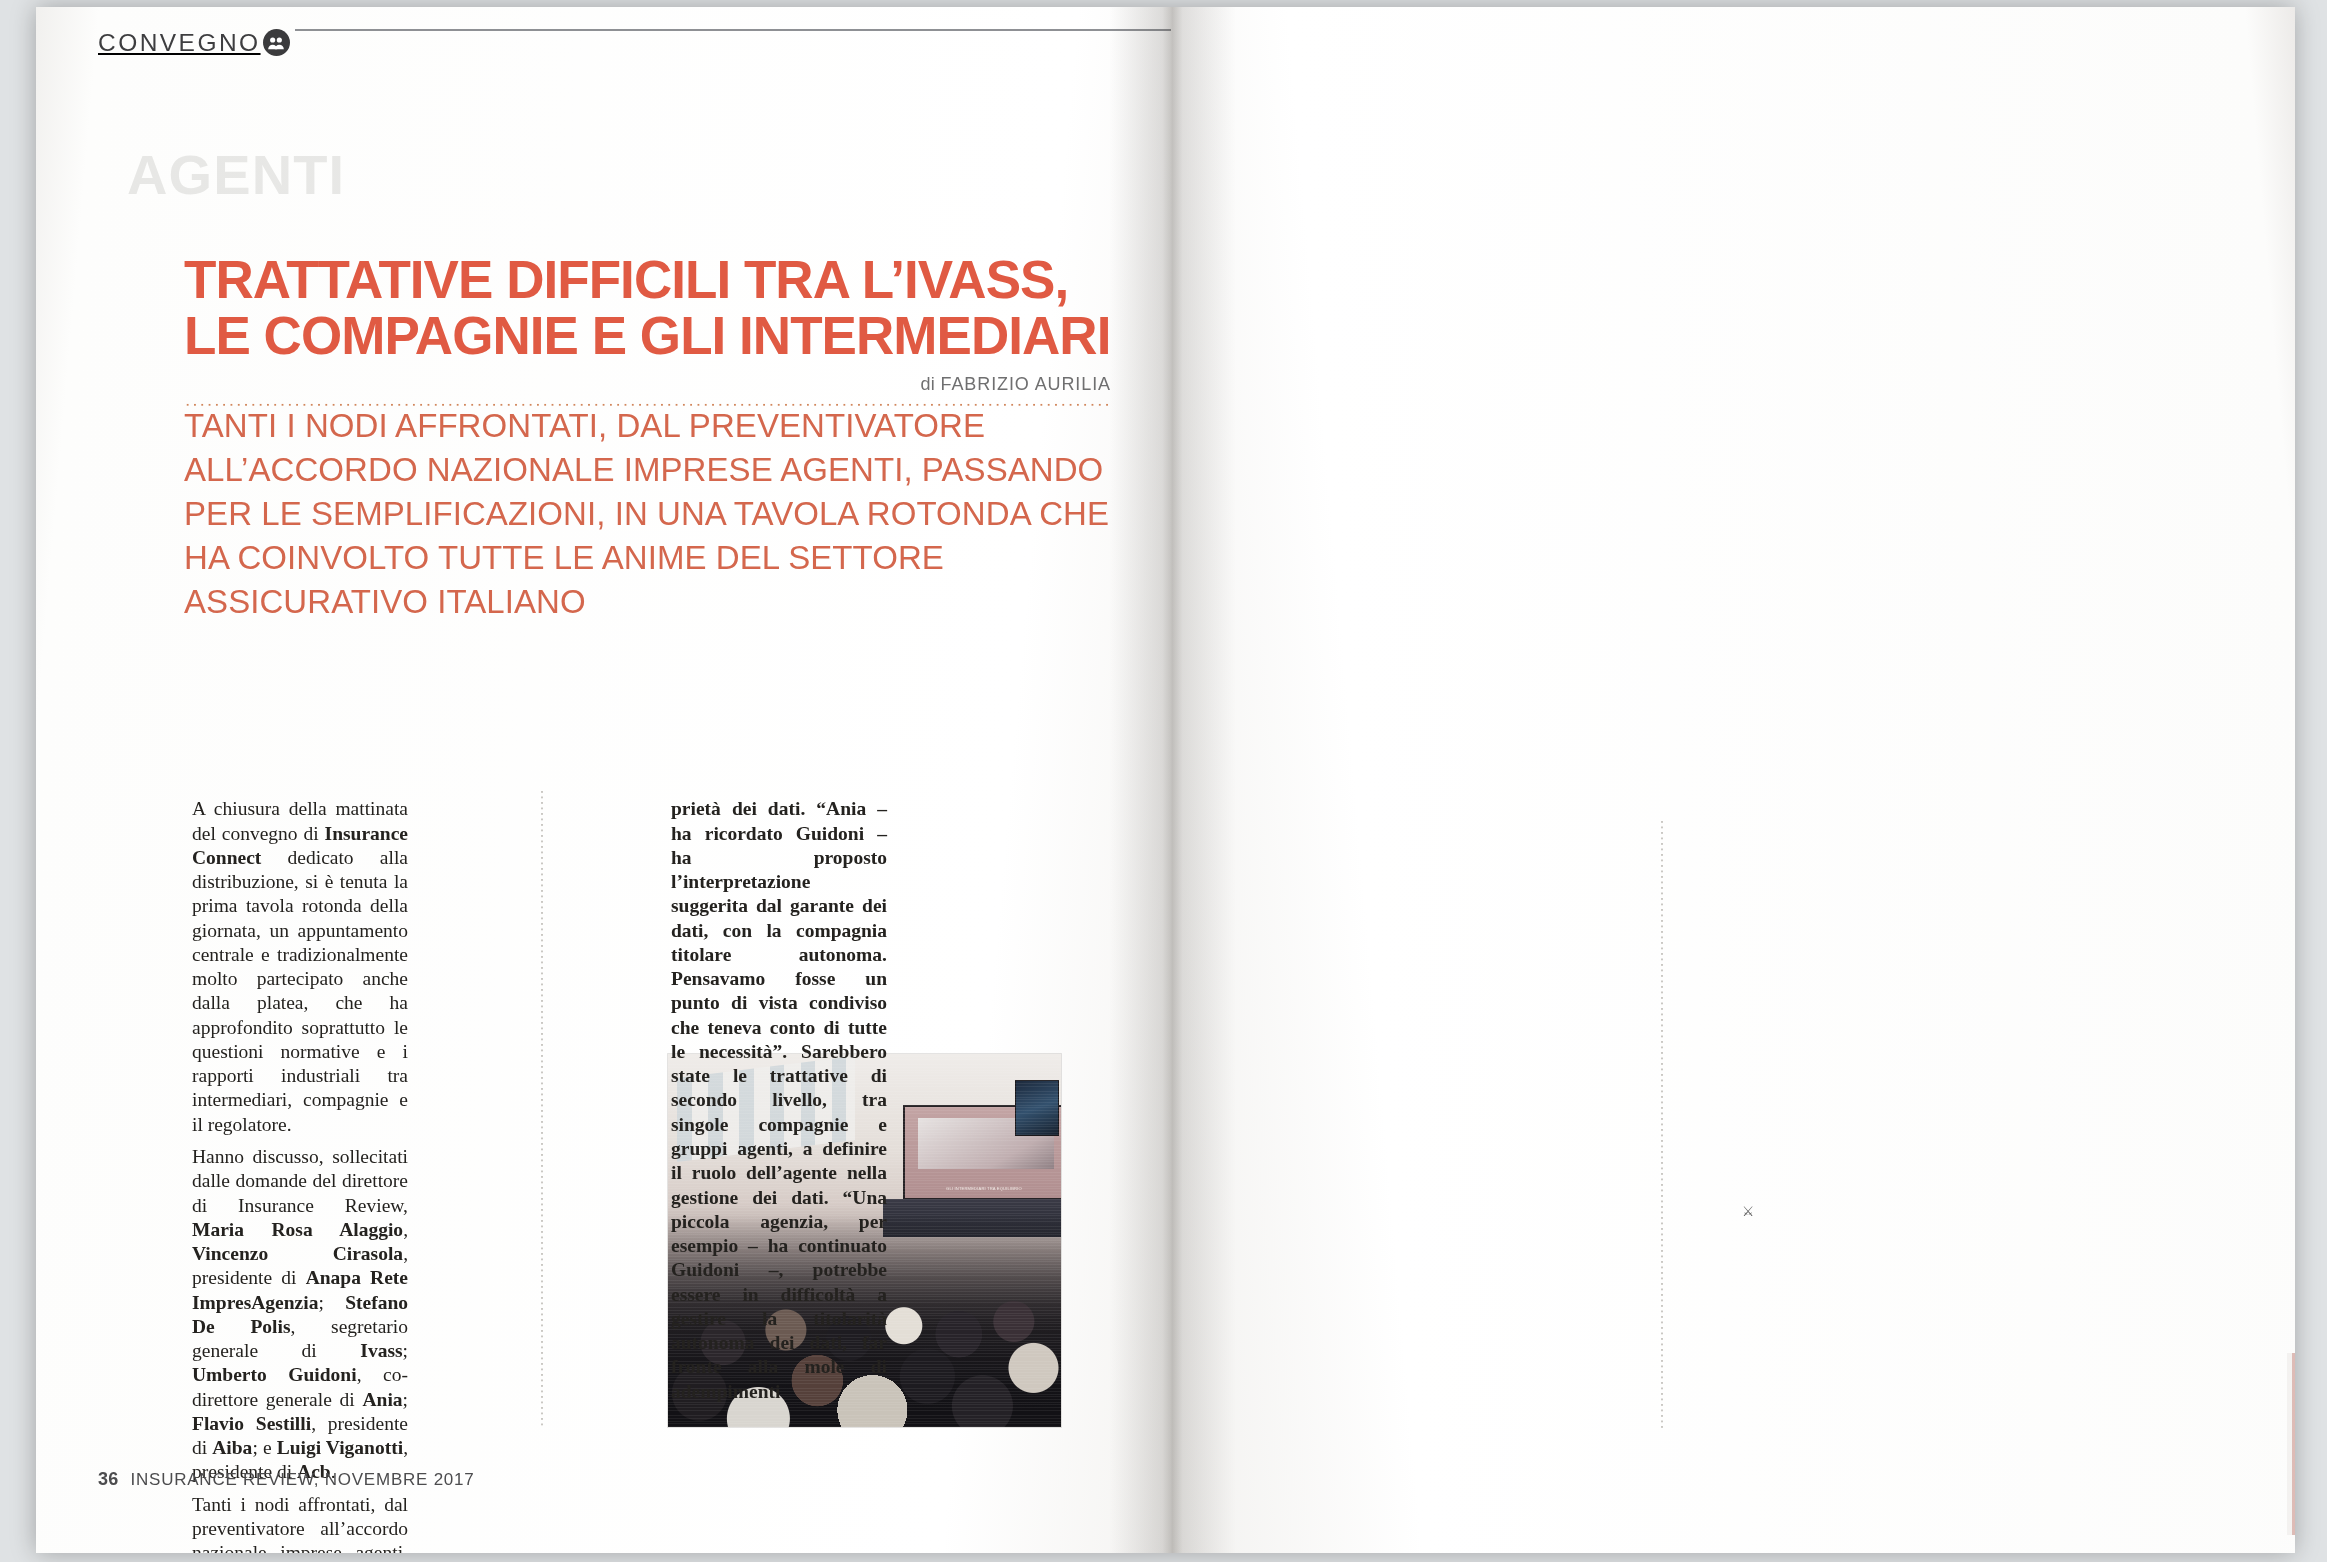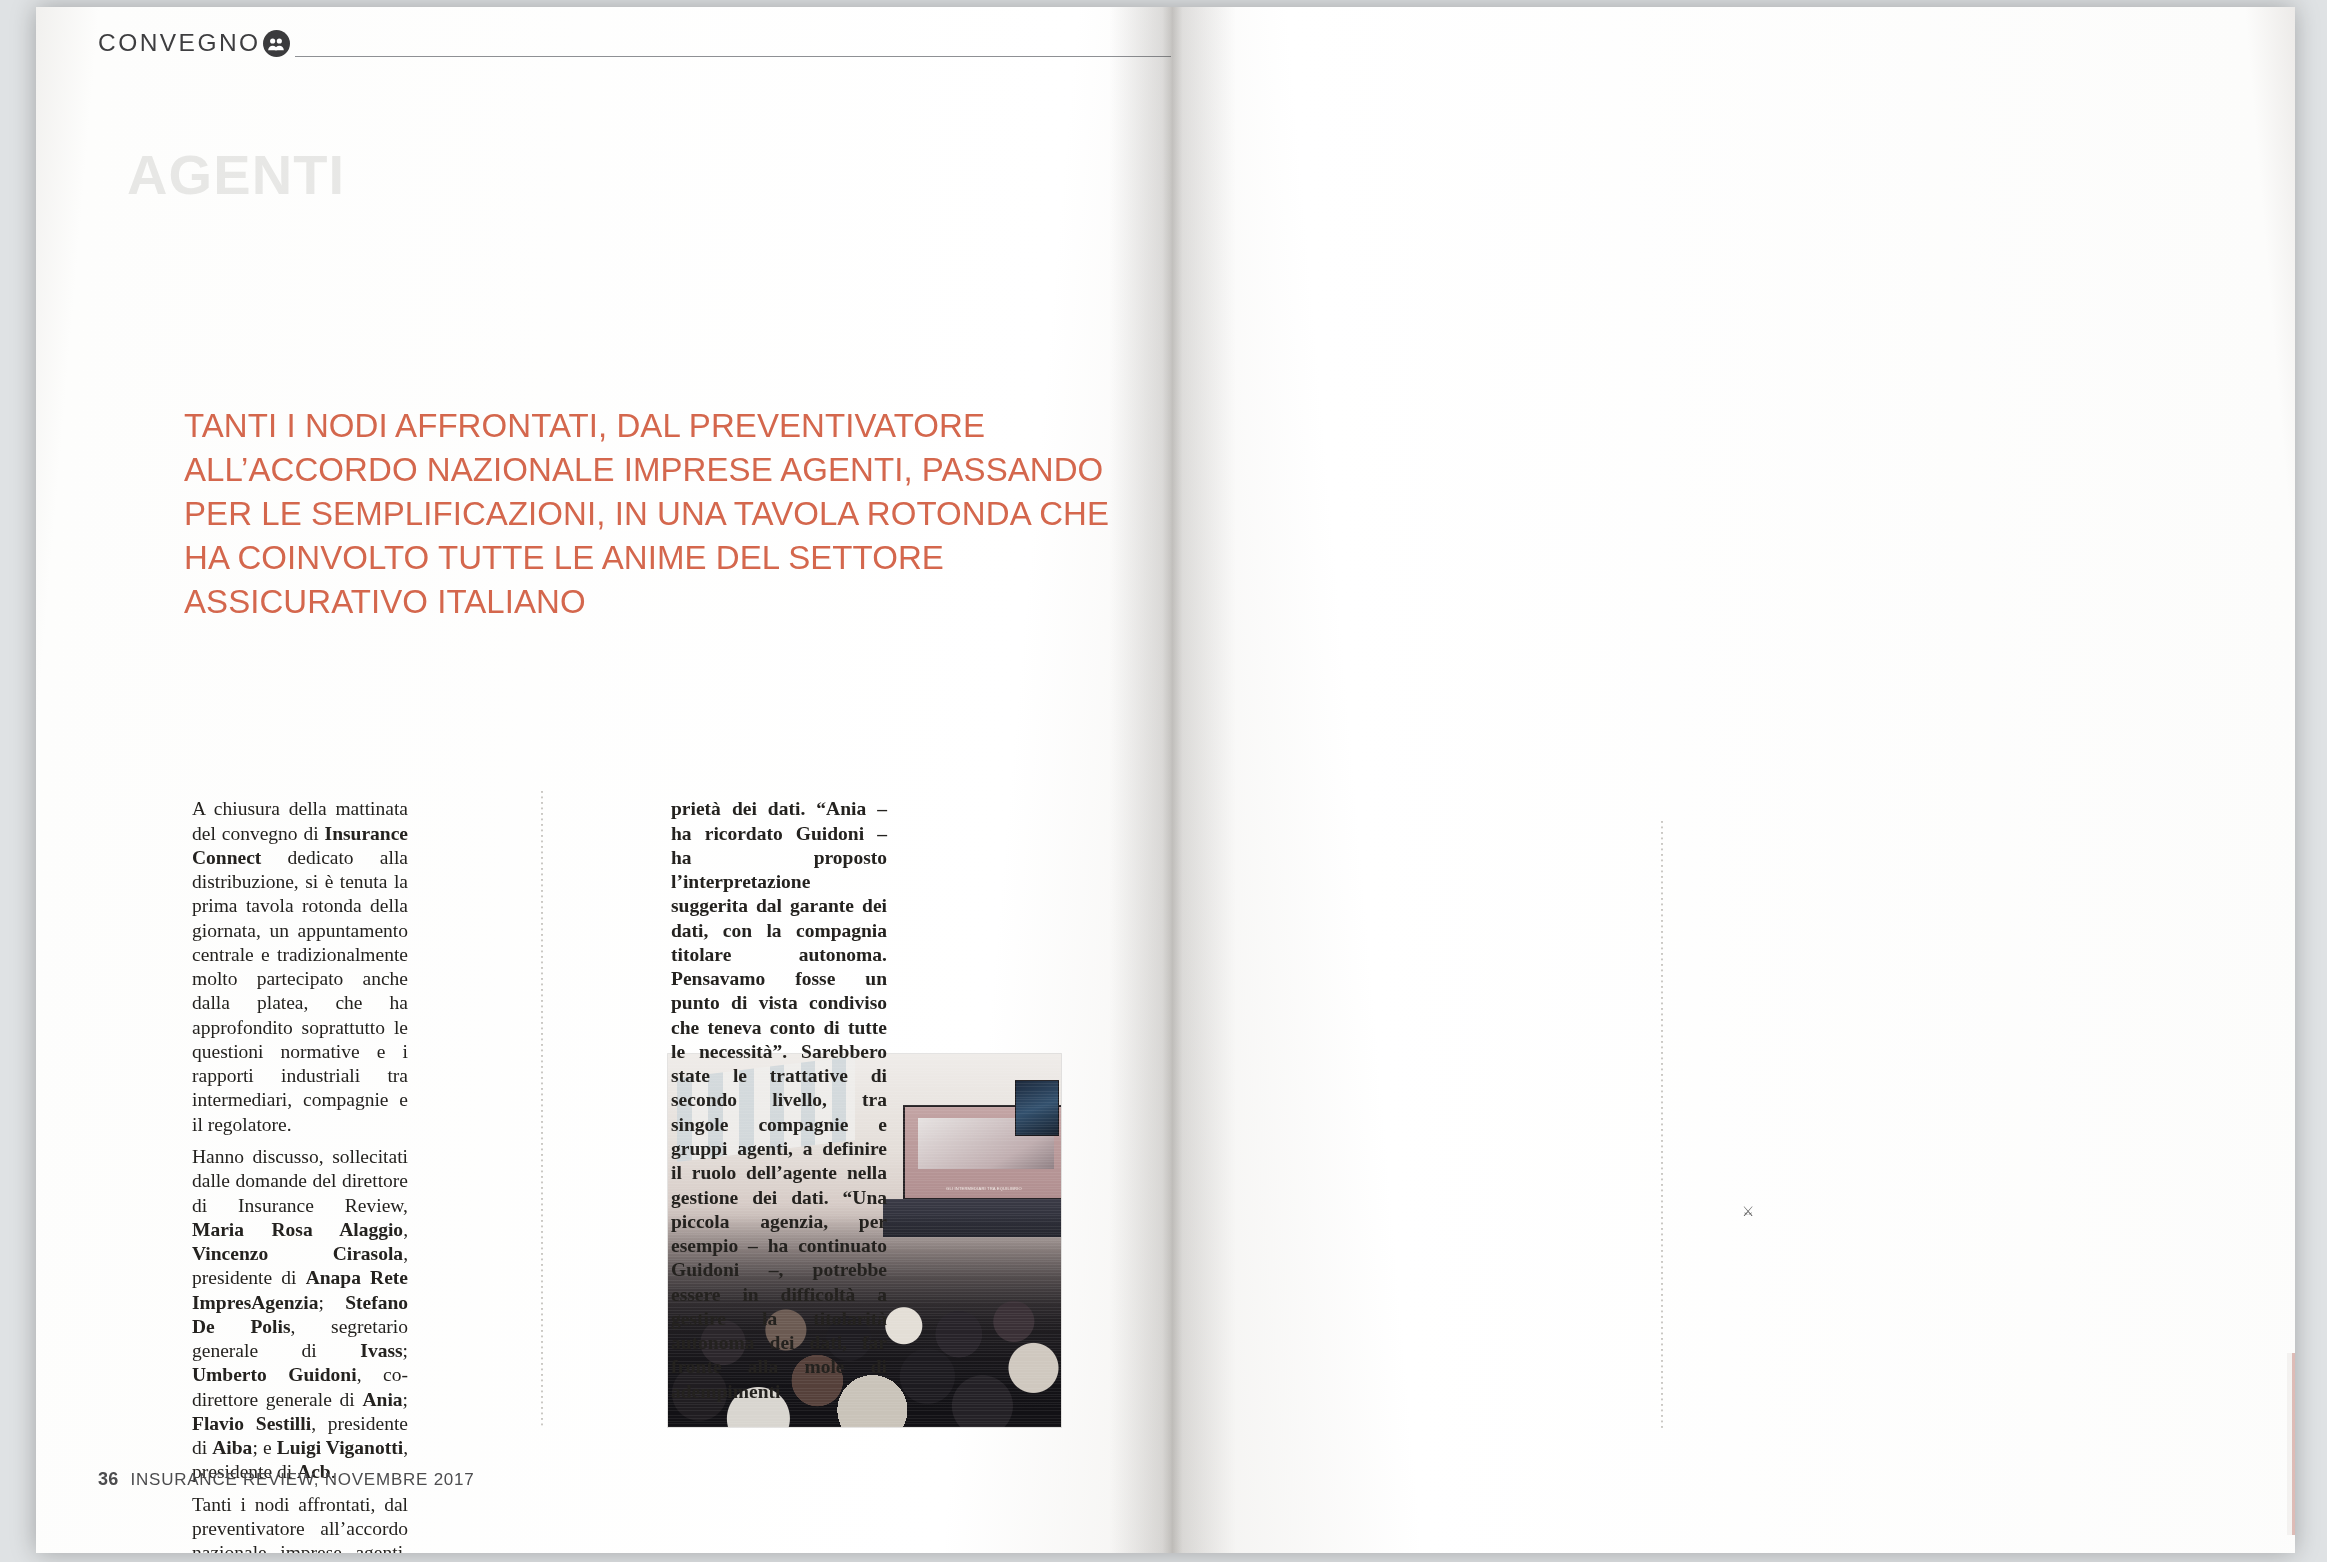--- a/index.html
+++ b/index.html
@@ -45,22 +45,23 @@
   }
   
   .ghost{
     position:absolute;color:rgba(120,118,112,.16);
     font-family:"Liberation Sans", sans-serif;font-weight:700;
     letter-spacing:.02em;pointer-events:none;user-select:none;
   }
 
   
   .runhead{
-    position:absolute;left:62px;top:22px;display:flex;align-items:flex-end;gap:2px;width:1246px;
+    position:absolute;left:62px;top:22px;display:flex;align-items:flex-start;gap:2px;width:1246px;
     z-index:30;
+    text-decoration:underline;
   }
   .runhead .kicker{
     font-family:"Liberation Sans", sans-serif;
     font-size:24.5px;letter-spacing:.10em;color:#3e3e40;font-weight:400;
     white-space:nowrap;
   }
   .runhead .badge{
     width:27px;height:27px;border-radius:50%;background:#3b3b3d;
     display:flex;align-items:center;justify-content:center;flex:0 0 auto;
   }
@@ -222,20 +223,31 @@
         <svg width="20" height="20" viewBox="0 0 24 24" aria-hidden="true">
           <circle cx="8" cy="8.4" r="3.1" fill="#ffffff"></circle>
           <circle cx="16" cy="8.4" r="3.1" fill="#ffffff"></circle>
           <path d="M2.6 19.4c0-3.3 2.5-5.4 5.4-5.4s5.4 2.1 5.4 5.4z" fill="#ffffff"></path>
           <path d="M10.6 19.4c0-3.3 2.5-5.4 5.4-5.4s5.4 2.1 5.4 5.4z" fill="#ffffff"></path>
         </svg>
       </span>
       <span class="rule"></span>
     </div>
 
+    <div class="headline">
+      <h1>
+        <span class="l1">TRATTATIVE DIFFICILI TRA L’IVASS,</span>
+        <span class="l2">LE COMPAGNIE E GLI INTERMEDIARI</span>
+      </h1>
+      <div class="byline">
+        <span class="di">di</span>
+        <span class="who">FABRIZIO AURILIA</span>
+      </div>
+      <div class="dotrule"></div>
+    </div>
 
     <div class="deck">TANTI I NODI AFFRONTATI, DAL PREVENTIVATORE ALL’ACCORDO NAZIONALE IMPRESE AGENTI, PASSANDO PER LE SEMPLIFICAZIONI, IN UNA TAVOLA ROTONDA CHE HA COINVOLTO TUTTE LE ANIME DEL SETTORE ASSICURATIVO ITALIANO</div>
 
     <div class="col" id="lcol1">
       <div>
           <p>A chiusura della mattinata del convegno di <b>Insurance Connect</b> dedicato alla distribuzione, si è tenuta la prima tavola rotonda della giornata, un appuntamento centrale e tradizionalmente molto partecipato anche dalla platea, che ha approfondito soprattutto le questioni normative e i rapporti industriali tra intermediari, compagnie e il regolatore.</p>
           <p>Hanno discusso, sollecitati dalle domande del direttore di Insurance Review, <b>Maria Rosa Alaggio</b>, <b>Vincenzo Cirasola</b>, presidente di <b>Anapa Rete ImpresAgenzia</b>; <b>Stefano De Polis</b>, segretario generale di <b>Ivass</b>; <b>Umberto Guidoni</b>, co-direttore generale di <b>Ania</b>; <b>Flavio Sestilli</b>, presidente di <b>Aiba</b>; e <b>Luigi Viganotti</b>, presidente di <b>Acb</b>.</p>
           <p>Tanti i nodi affrontati, dal preventivatore all’accordo nazionale imprese agenti, passando per le semplificazioni. Se da un lato Ania resta inamovibile nella trattativa sull’accordo di primo livello, interrotta dopo la presa di posizione altrettanto definitiva di  sul tema della proprietà dei dati, dall’altro l’associazione è parsa condividere in parte le richieste delle rappresentanze degli intermediari, che chiedono una riforma dei regolamenti Ivass e le semplificazioni burocratiche.</p>
         </div>
 

